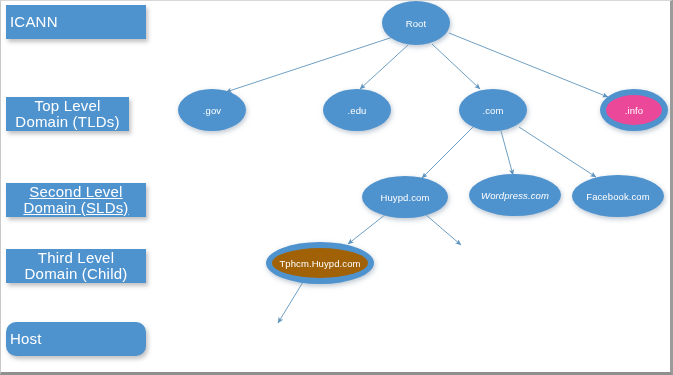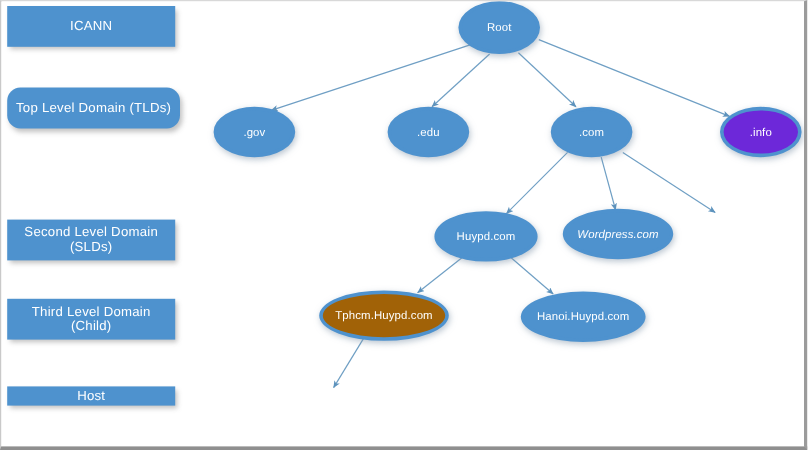--- a/index.html
+++ b/index.html
@@ -38,35 +38,35 @@
     height: 375px;
     z-index: 5;
   }
   
   .lvl-bar {
     position: absolute;
     background: #4E92CE;
     color: #ffffff;
     display: flex;
     align-items: center;
-    justify-content: center;
+    justify-content: flex-start;
     text-align: center;
-    font-size: 11px;
+    font-size: 15px;
     letter-spacing: .2px;
     box-shadow: 2px 3px 4px rgba(120,120,120,.45);
     z-index: 10;
     padding: 0 4px;
     box-sizing: border-box;
     line-height: 1.1;
   }
   
   .node {
     position: absolute;
     background: #4E92CE;
-    border: 3px solid #1d4ed8;
+    border: 6px solid #1d4ed8;
     border-radius: 50%;
     color: #ffffff;
     display: flex;
     align-items: center;
     justify-content: center;
     text-align: center;
     font-size: 9.5px;
     white-space: nowrap;
     box-shadow: 1px 2px 5px rgba(130,150,170,.55);
     z-index: 20;
@@ -95,55 +95,55 @@
         <line x1="519" y1="127" x2="596" y2="177" marker-end="url(#arrow)"></line>
         <line x1="386" y1="214" x2="348" y2="244" marker-end="url(#arrow)"></line>
         <line x1="425" y1="214" x2="461" y2="245" marker-end="url(#arrow)"></line>
         <line x1="303" y1="282" x2="278" y2="323" marker-end="url(#arrow)"></line>
       </g>
   </svg>
 
   <div class="lvl-bar" style="left: 6px; top: 5px; width: 140px; height: 34px; background: rgb(78, 146, 206);">
     <span>ICANN</span>
   </div>
-  <div class="lvl-bar" style="left: 6px; top: 73px; width: 144px; height: 34px; background: rgb(78, 146, 206); border-radius: 11px;">
+  <div class="lvl-bar" style="left: 6px; top: 97px; width: 123px; height: 34px; background: rgb(78, 146, 206);">
     <span>Top Level Domain (TLDs)</span>
   </div>
-  <div class="lvl-bar" style="left: 6px; top: 183px; width: 140px; height: 34px; background: rgb(78, 146, 206);">
+  <div class="lvl-bar" style="left: 6px; top: 183px; width: 140px; height: 34px; background: rgb(78, 146, 206); text-decoration: underline;">
     <span>Second Level Domain (SLDs)</span>
   </div>
   <div class="lvl-bar" style="left: 6px; top: 249px; width: 140px; height: 34px; background: rgb(78, 146, 206);">
     <span>Third Level Domain (Child)</span>
   </div>
-  <div class="lvl-bar" style="left: 6px; top: 322px; width: 140px; height: 16px; background: rgb(78, 146, 206);">
+  <div class="lvl-bar" style="left: 6px; top: 322px; width: 140px; height: 34px; background: rgb(78, 146, 206); border-radius: 10px;">
     <span>Host</span>
   </div>
 
   <div class="node" style="left: 382px; top: 1px; width: 68px; height: 44px; background: rgb(78, 146, 206); border-color: rgb(78, 146, 206); color: rgb(255, 255, 255);">
     <span>Root</span>
   </div>
   <div class="node" style="left: 178px; top: 89px; width: 68px; height: 42px; background: rgb(78, 146, 206); border-color: rgb(78, 146, 206); color: rgb(255, 255, 255);">
     <span>.gov</span>
   </div>
   <div class="node" style="left: 323px; top: 89px; width: 68px; height: 42px; background: rgb(78, 146, 206); border-color: rgb(78, 146, 206); color: rgb(255, 255, 255);">
     <span>.edu</span>
   </div>
   <div class="node" style="left: 459px; top: 89px; width: 68px; height: 42px; background: rgb(78, 146, 206); border-color: rgb(78, 146, 206); color: rgb(255, 255, 255);">
     <span>.com</span>
   </div>
-  <div class="node" style="left: 600px; top: 89px; width: 68px; height: 42px; background: #6d28d9; border-color: rgb(78, 146, 206); color: rgb(255, 255, 255);">
+  <div class="node" style="left: 600px; top: 89px; width: 68px; height: 42px; background: #ec4899; border-color: rgb(78, 146, 206); color: rgb(255, 255, 255);">
     <span>.info</span>
   </div>
   <div class="node" style="left: 362px; top: 176px; width: 86px; height: 42px; background: rgb(78, 146, 206); border-color: rgb(78, 146, 206); color: rgb(255, 255, 255);">
     <span>Huypd.com</span>
   </div>
   <div class="node" style="left: 469px; top: 174px; width: 92px; height: 42px; background: rgb(78, 146, 206); border-color: rgb(78, 146, 206); color: rgb(255, 255, 255); font-style: italic;">
     <span>Wordpress.com</span>
   </div>
+  <div class="node" style="left: 572px; top: 175px; width: 92px; height: 42px; background: rgb(78, 146, 206); border-color: rgb(78, 146, 206); color: rgb(255, 255, 255);">
+    <span>Facebook.com</span>
+  </div>
   <div class="node" style="left: 266px; top: 242px; width: 108px; height: 42px; background: #a16207; border-color: rgb(78, 146, 206); color: rgb(255, 255, 255);">
     <span>Tphcm.Huypd.com</span>
-  </div>
-  <div class="node" style="left: 434px; top: 243px; width: 104px; height: 42px; background: rgb(78, 146, 206); border-color: rgb(78, 146, 206); color: rgb(255, 255, 255);">
-    <span>Hanoi.Huypd.com</span>
   </div>
 
   <div id="frame"></div>
 </div>
 
 </body></html>

